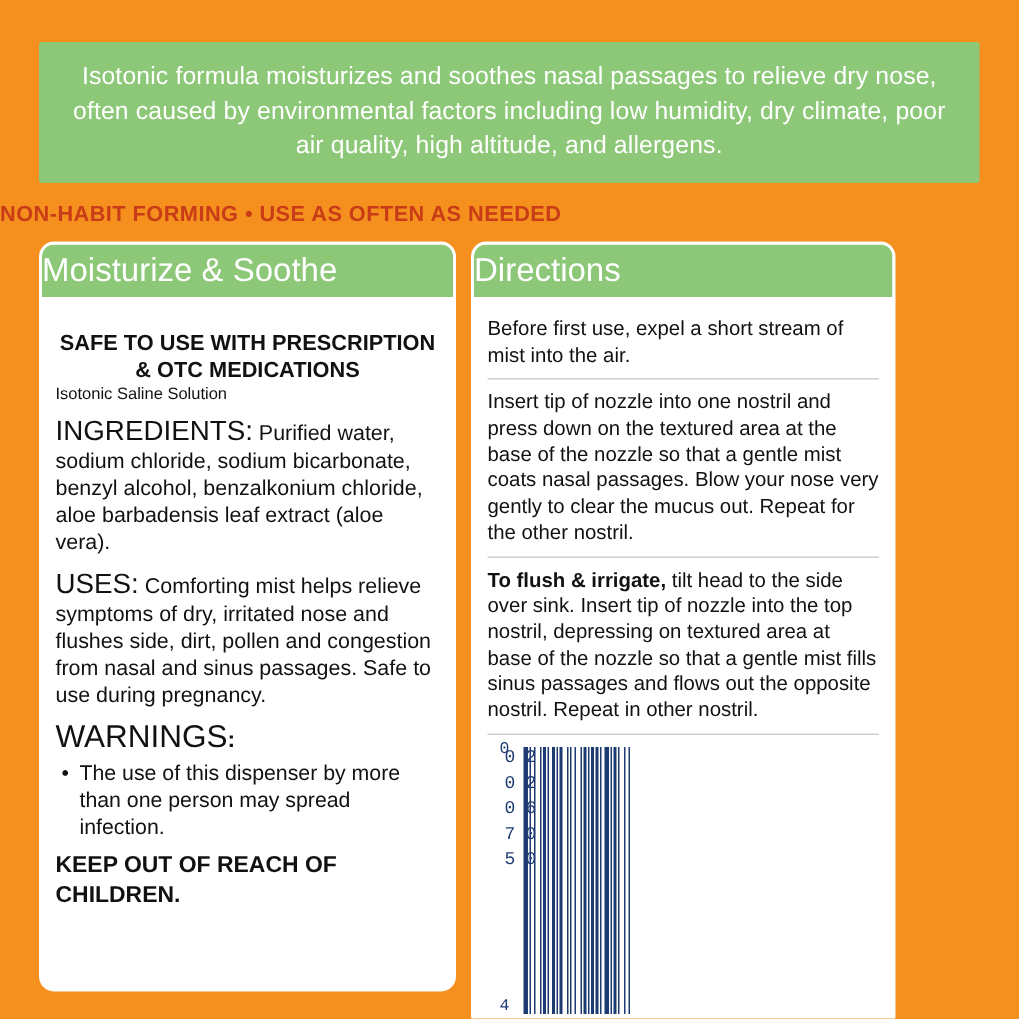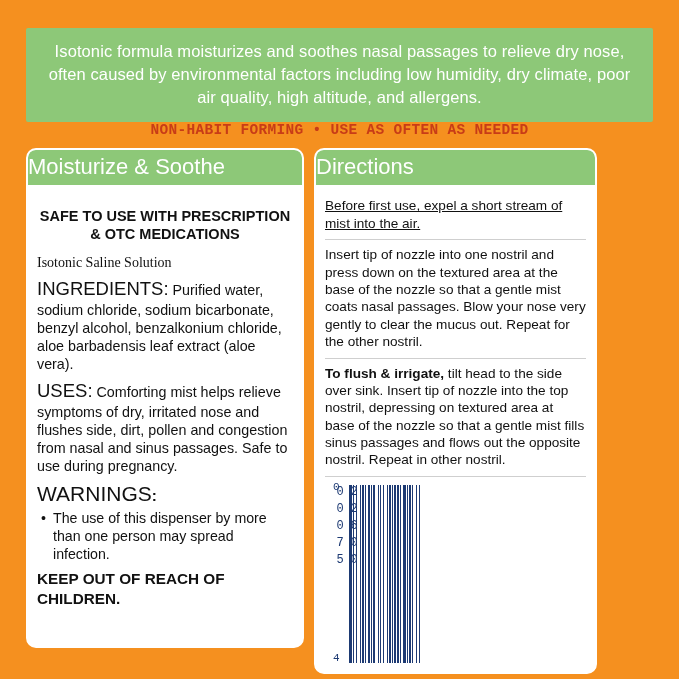--- a/index.html
+++ b/index.html
@@ -19,26 +19,26 @@
     border-radius: 2px;
     padding: 12px 16px 14px 16px;
     color: #ffffff;
     font-size: 16.5px;
     line-height: 1.38;
     text-align: center;
     letter-spacing: .1px;
   }
 
   .nonhabit {
-    text-align: center;
+    text-align: left;
     color: #c83c17;
     font-weight: bold;
     font-size: 14.5px;
     letter-spacing: .3px;
-    font-family: Liberation Mono, monospace;
+    margin-top: 13px;
   }
 
   
   .cols {
     display: flex;
     gap: 10px;
     margin: 10px 26px 0 26px;
     align-items: flex-start;
   }
   .col {
@@ -64,38 +64,38 @@
   .col-body { padding: 7px 9px 8px 9px; color: #111; }
 
   
   .safe-use {
     text-align: center;
     font-weight: bold;
     font-size: 14.5px;
     line-height: 1.2;
     margin-top: 16px;
   }
-  .iso-line { font-size: 14px; margin-top: 12px; font-family: Liberation Serif, serif; }
+  .iso-line { font-size: 11px; margin-top: 1px; }
 
   .sec { margin-top: 6px; font-size: 14.3px; line-height: 1.27; }
   .sec .lbl { font-size: 18.5px; }
   .sec .lbl-warn { font-size: 21px; }
   .sec .lbl-keep { font-size: 15.3px; font-weight: bold; }
 
   ul.bul { margin: 1px 0 0 0; padding-left: 16px; list-style: none; }
   ul.bul li { position: relative; font-size: 14.2px; line-height: 1.27; margin-top: 1px; }
   ul.bul li:before {
     content: "\2022";
     position: absolute; left: -12px; top: 0;
   }
 
   
   .rsec { font-size: 13.6px; line-height: 1.28; padding: 6px 0 7px 0; }
   .rsec.bord { border-bottom: 1px solid #cfcfcf; }
-  .rsec.first { padding-top: 5px; text-decoration: underline; }
+  .rsec.first { padding-top: 5px; }
 
   .use-often-title { font-weight: bold; font-size: 14px; line-height: 1.2; margin-top: 4px;}
   ul.rbul { margin: 5px 0 0 0; padding-left: 14px; list-style: none; }
   ul.rbul li { position: relative; font-weight: bold; font-size: 14px; line-height: 1.25; margin-top: 2px; }
   ul.rbul li:before { content: "\2022"; position: absolute; left: -11px; top: 0; }
 
   .rbottom { display: flex; gap: 6px; padding-top: 2px; }
   .rbottom-left { flex: 0 0 150px; }
 
   

